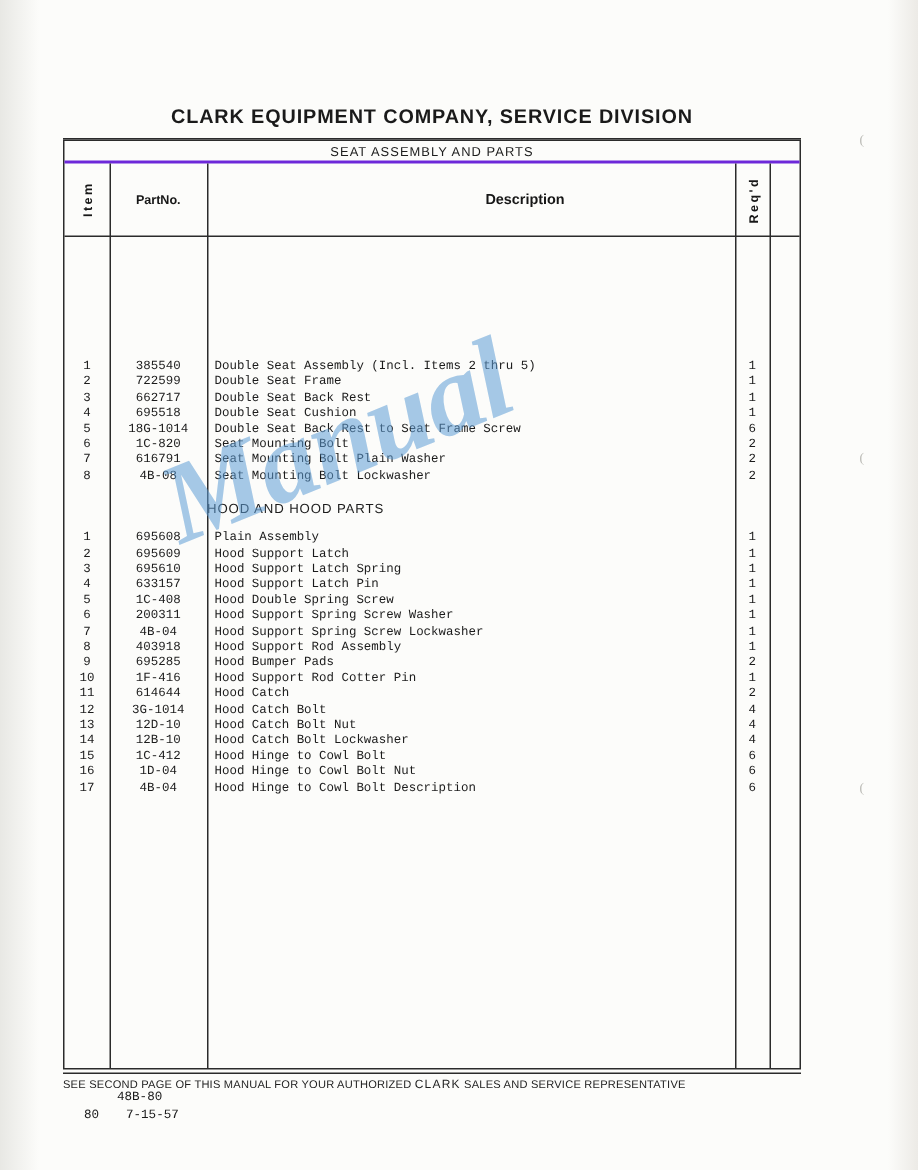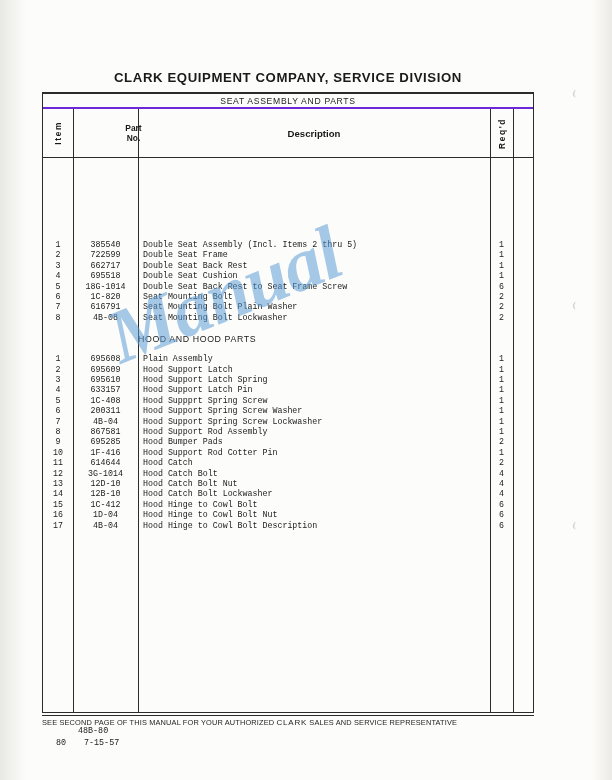--- a/index.html
+++ b/index.html
@@ -127,30 +127,29 @@
     letter-spacing: 1.6px;
     font-weight: bold;
   }
   .head-item {
     left: 0; top: 15px; width: 30px; height: 48px;
     display: flex; align-items: center; justify-content: center;
   }
   .head-part {
     left: 30px; top: 15px; width: 65px; height: 48px;
     display: flex; align-items: center; justify-content: center;
-    flex-direction: column;
     line-height: 1.25;
     font-weight: bold;
-    margin-left: 28px;
   }
   .head-desc {
     left: 95px; top: 15px; width: 352px; height: 48px;
     display: flex; align-items: center; justify-content: center;
     font-weight: bold;
     font-size: 9.6px;
+    padding-left: 36px;
   }
   .head-reqd {
     left: 447px; top: 15px; width: 23px; height: 48px;
     display: flex; align-items: center; justify-content: center;
   }
 
   
   .rows {
     position: absolute;
     left: 0;
@@ -320,24 +319,24 @@
           <div class="row"><div class="c-item">6</div><div class="c-part">1C-820</div><div class="c-desc">Seat Mounting Bolt</div><div class="c-reqd">2</div></div>
           <div class="row"><div class="c-item">7</div><div class="c-part">616791</div><div class="c-desc">Seat Mounting Bolt Plain Washer</div><div class="c-reqd">2</div></div>
           <div class="row"><div class="c-item">8</div><div class="c-part">4B-08</div><div class="c-desc">Seat Mounting Bolt Lockwasher</div><div class="c-reqd">2</div></div>
           <div class="spacer"></div>
           <div class="row section-row"><div class="section-title">HOOD AND HOOD PARTS</div></div>
           <div class="spacer"></div>
           <div class="row"><div class="c-item">1</div><div class="c-part">695608</div><div class="c-desc">Plain Assembly</div><div class="c-reqd">1</div></div>
           <div class="row"><div class="c-item">2</div><div class="c-part">695609</div><div class="c-desc">Hood Support Latch</div><div class="c-reqd">1</div></div>
           <div class="row"><div class="c-item">3</div><div class="c-part">695610</div><div class="c-desc">Hood Support Latch Spring</div><div class="c-reqd">1</div></div>
           <div class="row"><div class="c-item">4</div><div class="c-part">633157</div><div class="c-desc">Hood Support Latch Pin</div><div class="c-reqd">1</div></div>
-          <div class="row"><div class="c-item">5</div><div class="c-part">1C-408</div><div class="c-desc">Hood Suppprt Spring Screw</div><div class="c-reqd">1</div></div>
+          <div class="row"><div class="c-item">5</div><div class="c-part">1C-408</div><div class="c-desc">Hood Double Spring Screw</div><div class="c-reqd">1</div></div>
           <div class="row"><div class="c-item">6</div><div class="c-part">200311</div><div class="c-desc">Hood Support Spring Screw Washer</div><div class="c-reqd">1</div></div>
           <div class="row"><div class="c-item">7</div><div class="c-part">4B-04</div><div class="c-desc">Hood Support Spring Screw Lockwasher</div><div class="c-reqd">1</div></div>
-          <div class="row"><div class="c-item">8</div><div class="c-part">867581</div><div class="c-desc">Hood Support Rod Assembly</div><div class="c-reqd">1</div></div>
+          <div class="row"><div class="c-item">8</div><div class="c-part">403918</div><div class="c-desc">Hood Support Rod Assembly</div><div class="c-reqd">1</div></div>
           <div class="row"><div class="c-item">9</div><div class="c-part">695285</div><div class="c-desc">Hood Bumper Pads</div><div class="c-reqd">2</div></div>
           <div class="row"><div class="c-item">10</div><div class="c-part">1F-416</div><div class="c-desc">Hood Support Rod Cotter Pin</div><div class="c-reqd">1</div></div>
           <div class="row"><div class="c-item">11</div><div class="c-part">614644</div><div class="c-desc">Hood Catch</div><div class="c-reqd">2</div></div>
           <div class="row"><div class="c-item">12</div><div class="c-part">3G-1014</div><div class="c-desc">Hood Catch Bolt</div><div class="c-reqd">4</div></div>
           <div class="row"><div class="c-item">13</div><div class="c-part">12D-10</div><div class="c-desc">Hood Catch Bolt Nut</div><div class="c-reqd">4</div></div>
           <div class="row"><div class="c-item">14</div><div class="c-part">12B-10</div><div class="c-desc">Hood Catch Bolt Lockwasher</div><div class="c-reqd">4</div></div>
           <div class="row"><div class="c-item">15</div><div class="c-part">1C-412</div><div class="c-desc">Hood Hinge to Cowl Bolt</div><div class="c-reqd">6</div></div>
           <div class="row"><div class="c-item">16</div><div class="c-part">1D-04</div><div class="c-desc">Hood Hinge to Cowl Bolt Nut</div><div class="c-reqd">6</div></div>
           <div class="row"><div class="c-item">17</div><div class="c-part">4B-04</div><div class="c-desc">Hood Hinge to Cowl Bolt Description</div><div class="c-reqd">6</div></div>
         </div>

